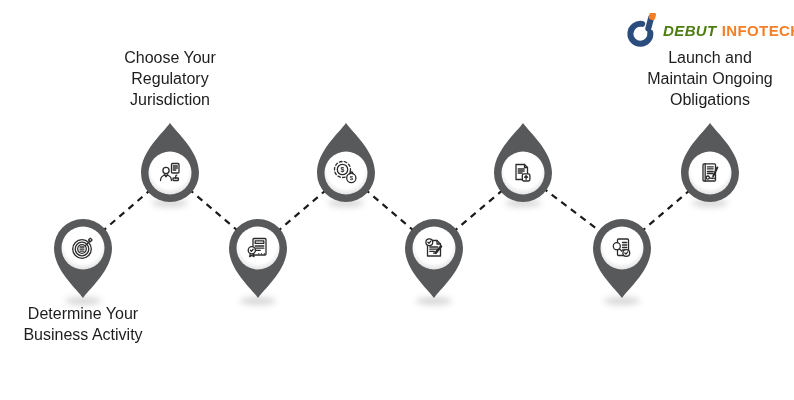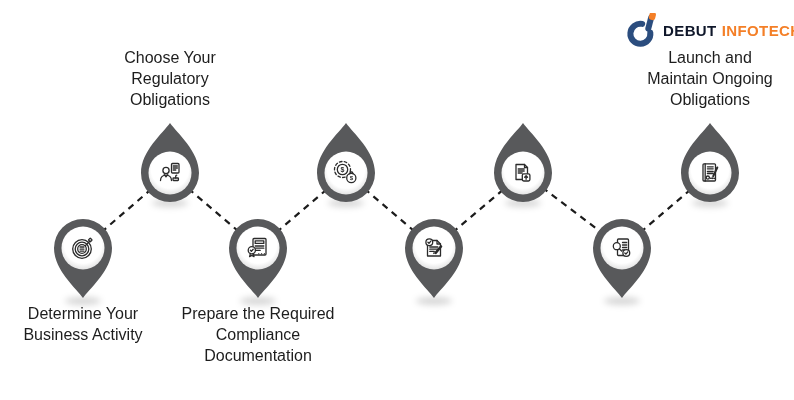--- a/index.html
+++ b/index.html
@@ -23,21 +23,21 @@
     align-items:center;
     gap:7px;
     z-index:5;
   }
   .logo-text{
     font-size:15px;
     font-weight:bold;
     letter-spacing:.4px;
     white-space:nowrap;
   }
-  .logo-text .primary{color:#0f172a;}
+  .logo-text .primary{color:#4d7c0f;font-style:italic;}
   .logo-text .secondary{color:#f47f27;margin-left:5px;}
   
   .connector-layer{
     position:absolute;
     left:0; top:0;
     z-index:1;
   }
   .connector{
     stroke:#1b1b1b;
     stroke-width:2.2;
@@ -146,40 +146,37 @@
         <path d="M7.3 14.6 L9 16.8 L10.7 14.6"></path>
         <rect x="14.5" y="3.5" width="7.5" height="9.5" rx="1"></rect>
         <path d="M16.2 6h4.2 M16.2 8h4.2 M16.2 10h2.6"></path>
         <rect x="16" y="18" width="5.4" height="2.5" rx=".5"></rect>
         <path d="M18.7 18 v-1.8 a1 1 0 0 1 1-1"></path>
       </g>
     </svg>
   </div>
   <div class="step-label" style="left:80px; bottom:290px">Choose Your
 Regulatory
-Obligations</div>
+Jurisdiction</div>
 
   <div class="pin" style="left:226px; top:216px">
     <svg width="64" height="84" viewBox="0 0 64 84">
       <path d="M32 82 C25 72 3 54 3 32 A29 29 0 0 1 61 32 C61 54 39 72 32 82 Z" fill="#58595b"></path>
       <circle cx="32" cy="32" r="21.5" fill="url(#innerGrad)"></circle>
       <g class="icon" transform="translate(19,19)">
         <rect x="8" y="3.5" width="13" height="16.5" rx="1"></rect>
         <rect x="10.2" y="5.8" width="8.6" height="2.6"></rect>
         <path d="M10.2 11h8.6 M10.2 13.2h8.6 M10.2 15.4h5"></path>
         <circle cx="6.8" cy="15.2" r="3.6" fill="#fff"></circle>
         <path d="M5.4 15.2 l1 1 1.8-2"></path>
         <path d="M5.4 18.4 L4.6 21.6 L6.8 20.4 L9 21.6 L8.2 18.4"></path>
         <path d="M13.8 17.9l.8.8-.8.8-.8-.8z M16.6 17.9l.8.8-.8.8-.8-.8z M19.4 17.9l.8.8-.8.8-.8-.8z" fill="#2b2b2b" stroke="none"></path>
       </g>
     </svg>
   </div>
-  <div class="step-label" style="left:168px; top:303px">Prepare the Required
-Compliance
-Documentation</div>
 
   <div class="pin" style="left:314px; top:121px">
     <svg width="64" height="84" viewBox="0 0 64 84">
       <path d="M32 2 C25 12 3 30 3 52 A29 29 0 0 0 61 52 C61 30 39 12 32 2 Z" fill="#58595b"></path>
       <circle cx="32" cy="52" r="21.5" fill="url(#innerGrad)"></circle>
       <g class="icon" transform="translate(19,39)">
         <circle cx="9.5" cy="9.5" r="8" stroke-dasharray="2.6 2.3"></circle>
         <circle cx="9.5" cy="9.5" r="5.2"></circle>
         <text x="9.5" y="12" font-size="7" font-weight="bold" text-anchor="middle" fill="#2b2b2b" stroke="none" font-family="Liberation Sans, sans-serif">$</text>
         <circle cx="18.3" cy="18" r="4.6" fill="#fff"></circle>

